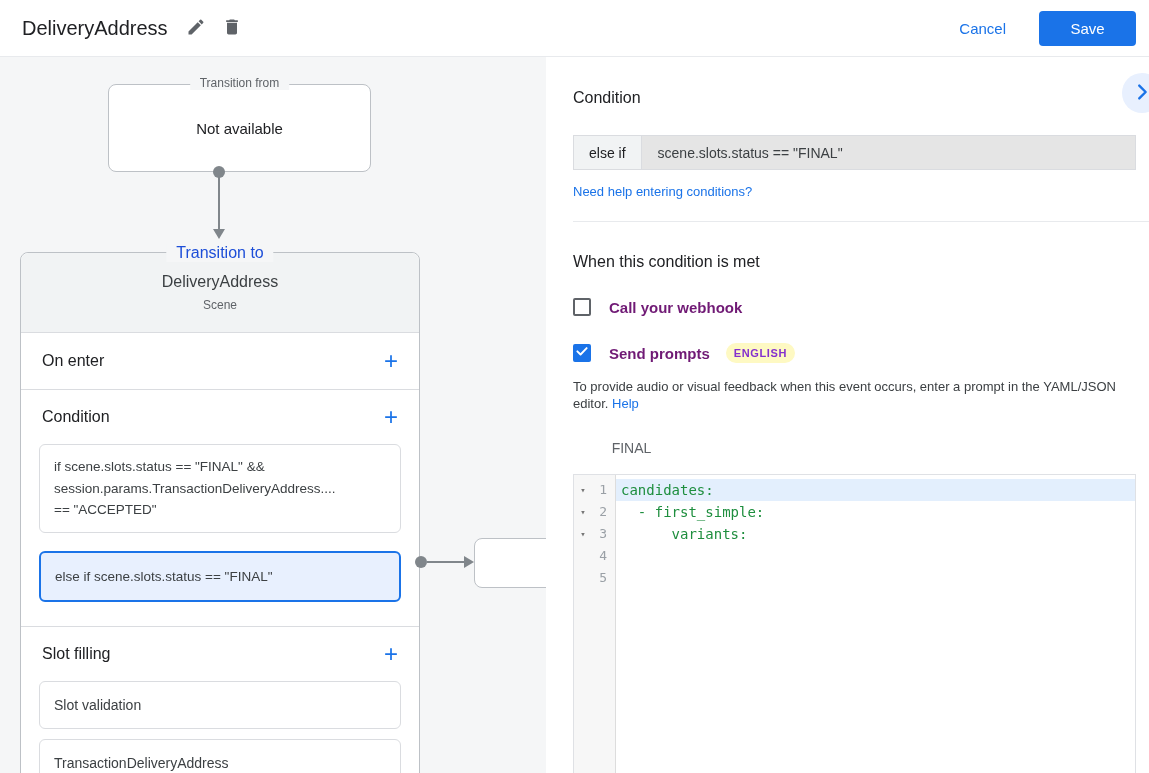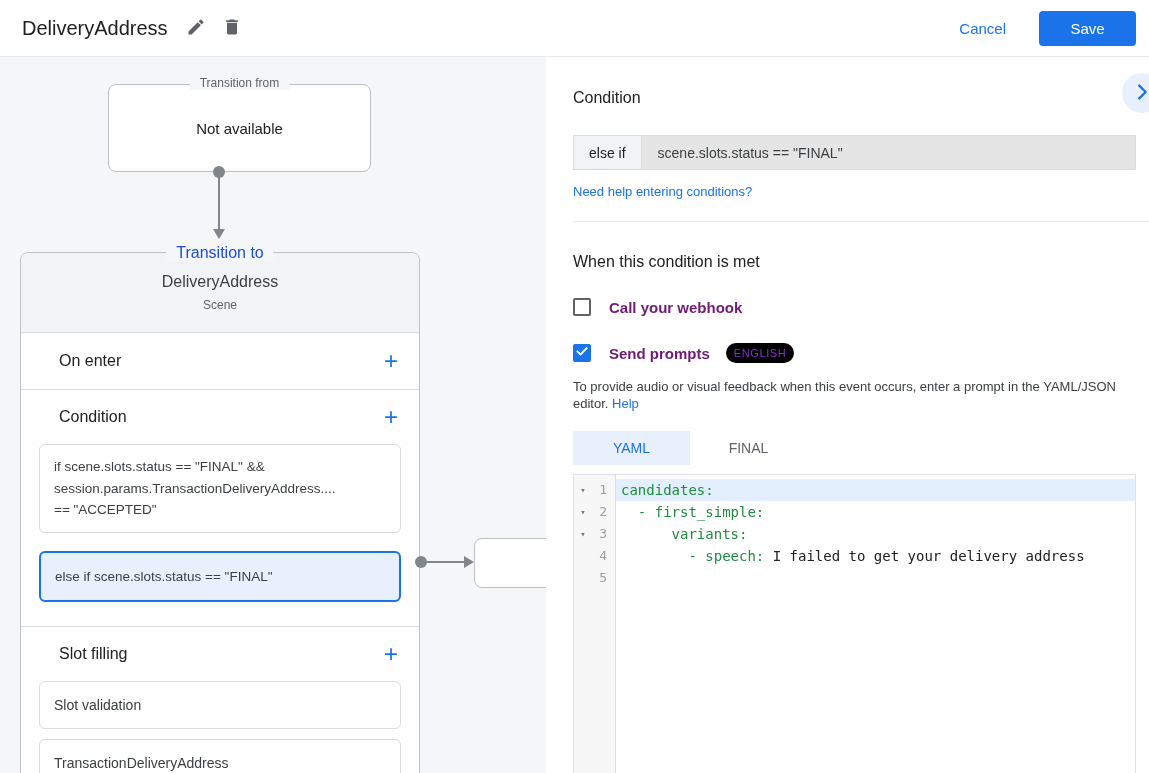--- a/index.html
+++ b/index.html
@@ -75,21 +75,21 @@
     align-items: center; justify-content: center; gap: 7px;
   }
   .scene-head .name { font-size: 16px; color: #3c4043; }
   .scene-head .type { font-size: 12px; color: #5f6368; }
   .card-row {
     display: flex; align-items: center; justify-content: space-between;
     padding: 0 21px; border-bottom: 1px solid #dadce0;
   }
   .row-onenter { height: 57px; }
   .sect-head { height: 54px; border-bottom: none; }
-  .sect-label { font-size: 16px; color: #202124; margin-left: 17px; }
+  .sect-label { font-size: 16px; color: #202124; }
   .add-btn {
     background: none; border: none; color: #1a73e8; font-size: 24px;
     font-weight: 400; cursor: pointer; line-height: 20px; font-family: inherit;
   }
   .cond-box {
     margin: 0 18px; background: #fff; border: 1px solid #dadce0;
     border-radius: 6px; padding: 11px 14px; font-size: 13.5px; color: #3c4043;
     line-height: 21.5px; cursor: pointer;
   }
   .cond-box.selected {
@@ -134,22 +134,22 @@
   .chk {
     width: 18px; height: 18px; border: 2px solid #5f6368; border-radius: 2px;
     background: #fff; cursor: pointer; flex: none;
   }
   .chk.checked {
     background: #1a73e8; border-color: #1a73e8;
     display: flex; align-items: center; justify-content: center;
   }
   .chk-label { margin-left: 18px; font-size: 15px; font-weight: 700; color: #701a75; cursor: pointer; }
   .lang-badge {
-    margin-left: 16px; background: #000000; color: #8430ce; font-size: 11px;
-    font-weight: 400; letter-spacing: 0.6px; padding: 4px 8px; border-radius: 10px;
+    margin-left: 16px; background: #fef9c3; color: #8430ce; font-size: 11px;
+    font-weight: 700; letter-spacing: 0.6px; padding: 4px 8px; border-radius: 10px;
   }
   .desc { margin-top: 15px; font-size: 13px; color: #3c4043; line-height: 17px;
     max-width: 562px; }
   .desc a { color: #1a73e8; text-decoration: none; cursor: pointer; }
   .tabs { display: flex; margin-top: 19px; }
   .tab {
     width: 117px; height: 34px; display: flex; align-items: center;
     justify-content: center; font-size: 14px; font-weight: 500; color: #5f6368;
     background: transparent; border: none; cursor: pointer; font-family: inherit;
   }
@@ -292,21 +292,20 @@
             </svg>
         </span>
       </div>
       <span class="chk-label">Send prompts</span>
       <span class="lang-badge">ENGLISH</span>
     </div>
 
     <div class="desc"><span>To provide audio or visual feedback when this event occurs, enter a prompt in the YAML/JSON editor.</span> <a>Help</a></div>
 
     <div class="tabs">
-      <button class="tab active">YAML</button>
       <button class="tab">FINAL</button>
     </div>
 
     <div class="editor">
       <div class="gutter">
         <div class="g-row">
           <span class="g-fold">▾</span>
           <span class="g-num">1</span>
         </div>
         <div class="g-row">
@@ -323,18 +322,17 @@
         </div>
         <div class="g-row">
           <span class="g-fold"></span>
           <span class="g-num">5</span>
         </div>
       </div>
       <div class="code">
         <div class="c-row hl"><span class="tok-key">candidates:</span><span class="tok-val"></span></div>
         <div class="c-row"><span class="tok-key">  - first_simple:</span><span class="tok-val"></span></div>
         <div class="c-row"><span class="tok-key">      variants:</span><span class="tok-val"></span></div>
-        <div class="c-row"><span class="tok-key">        - speech:</span><span class="tok-val"> I failed to get your delivery address</span></div>
         <div class="c-row"><span class="tok-key"></span><span class="tok-val"></span></div>
       </div>
     </div>
   </div>
 </div>
 
 </body></html>

